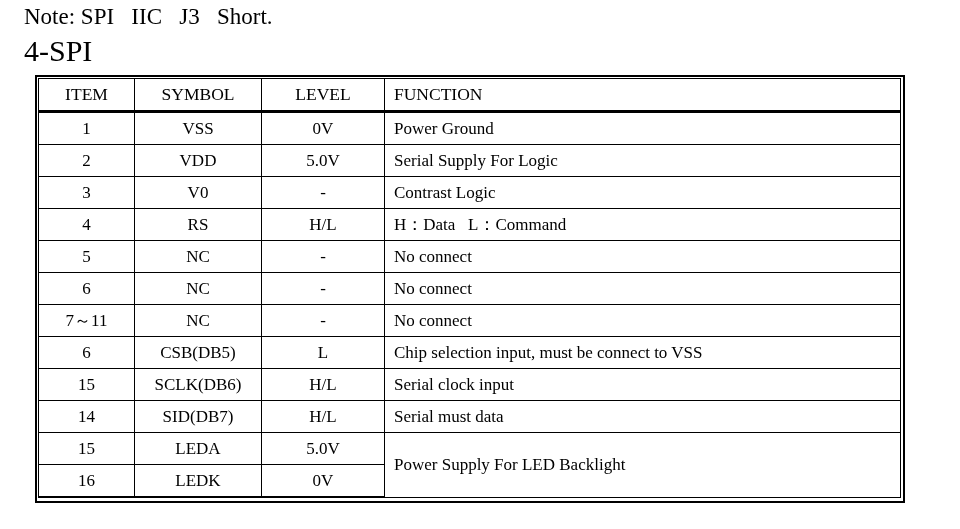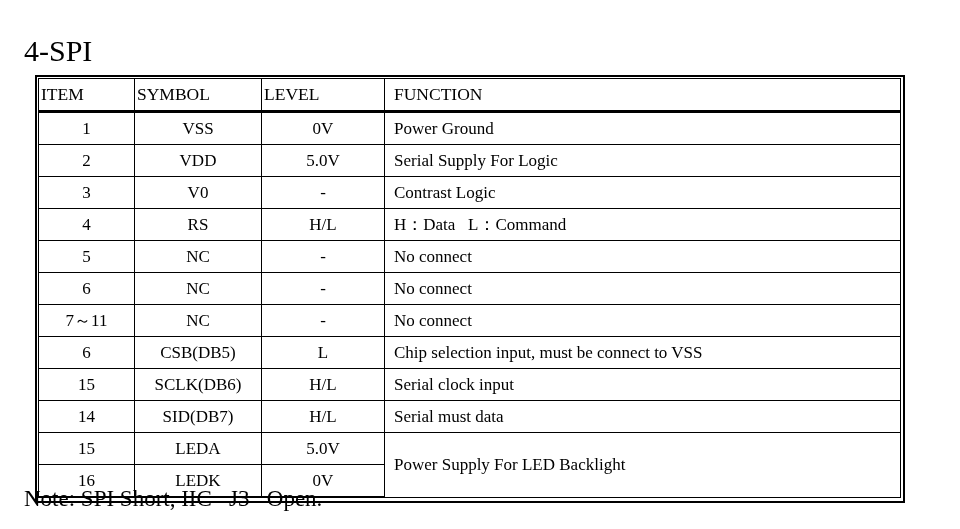--- a/index.html
+++ b/index.html
@@ -60,21 +60,21 @@
     padding: 0 2px;
     font-weight: normal;
     font-size: 17px;
     line-height: 1.05;
     vertical-align: middle;
     white-space: pre;
     overflow: hidden;
   }
 
   table.pintable th {
-    text-align: left;
+    text-align: center;
     font-size: 17.5px;
   }
 
   table.pintable th.fn-head,
   table.pintable td.fn-cell {
     text-align: left;
     padding-left: 9px;
     margin-top: 47px;
   }
 
@@ -99,20 +99,21 @@
 
   table.pintable tbody tr:last-child td {
     border-bottom: 2px solid #000000;
   }
 </style>
 </head>
 <body>
 
 <div class="page">
 
+  <div class="note-line" id="note-top">Note: SPI   IIC   J3   Short.</div>
 
   <div class="note-line" id="subtitle-4spi">4-SPI</div>
 
   <div class="table-wrap">
     <table class="pintable">
       <colgroup>
         <col class="c-item">
           <col class="c-sym">
           <col class="c-lvl">
           <col class="c-fn">
@@ -194,15 +195,14 @@
         </tr>
         <tr>
           <td class="ctr">16</td>
           <td class="ctr">LEDK</td>
           <td class="ctr">0V</td>
         </tr>
       </tbody>
     </table>
   </div>
 
-  <div class="note-line" id="note-bottom">Note: SPI Short, IIC   J3   Open.</div>
 
 </div>
 
 </body></html>

